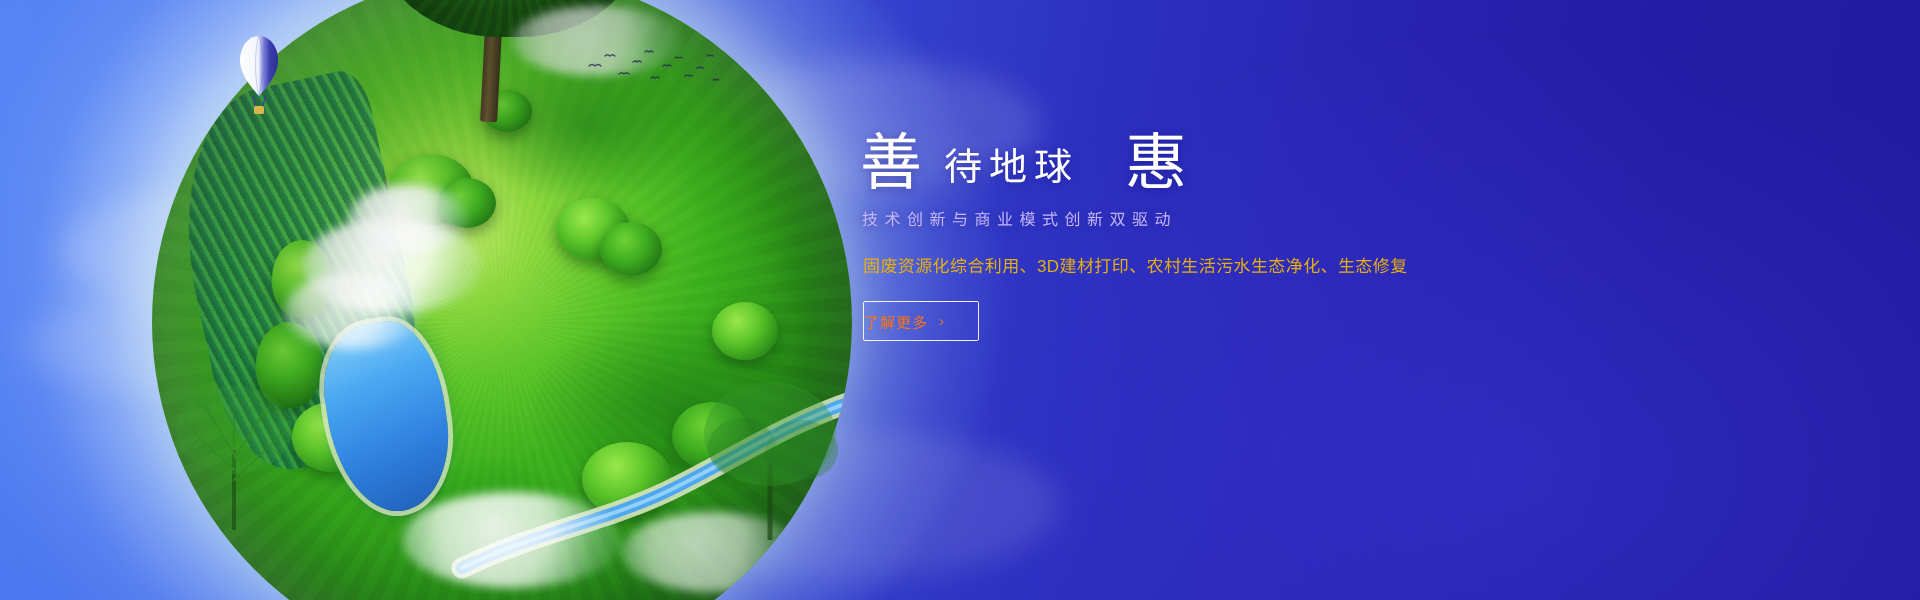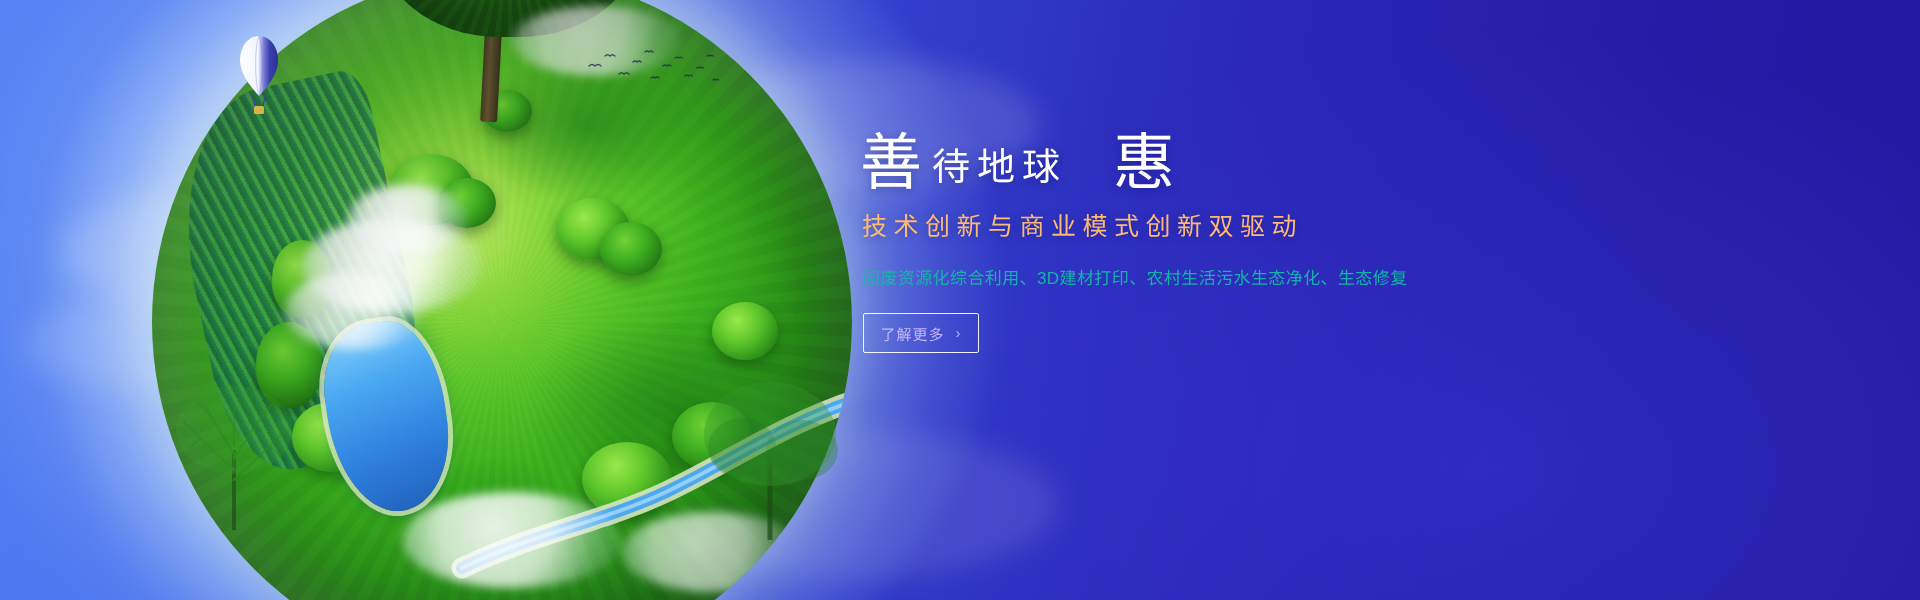--- a/index.html
+++ b/index.html
@@ -280,56 +280,55 @@
     letter-spacing:0;
     position:relative;
     top:4px;
   }
   .hl-small{
     font-family:Liberation Sans, sans-serif;
     font-size:38px;
     line-height:1;
     font-weight:400;
     letter-spacing:7px;
-    margin-left:10px;
+    margin-left:22px;
   }
   .hl-gap{ width:46px; display:inline-block; }
 
   .subtitle{
-    color:#fdba74;
-    font-size:25px;
+    color:#c4b5fd;
+    font-size:16px;
     letter-spacing:6.5px;
     font-weight:400;
     margin:16px 0 22px 2px;
     white-space:nowrap;
     text-shadow:0 1px 8px rgba(10,10,80,.30);
   }
 
   .desc{
-    color:#14b8a6;
+    color:#eab308;
     font-size:17px;
     letter-spacing:.4px;
     margin:0 0 24px 3px;
     white-space:nowrap;
     opacity:.97;
   }
 
   .cta{
     display:inline-flex;
     align-items:center;
-    justify-content:center;
     gap:11px;
     box-sizing:border-box;
     width:116px;
     height:40px;
     margin-left:3px;
     border:1px solid rgba(255,255,255,0.92);
     border-radius:2px;
     background:transparent;
-    color:#c4b5fd;
+    color:#f97316;
     font-size:15px;
     letter-spacing:1px;
     cursor:pointer;
     font-family:"Liberation Sans","DejaVu Sans",sans-serif;
     text-decoration:none;
   }
   .cta .chev{
     font-size:15px;
     line-height:1;
     position:relative;

